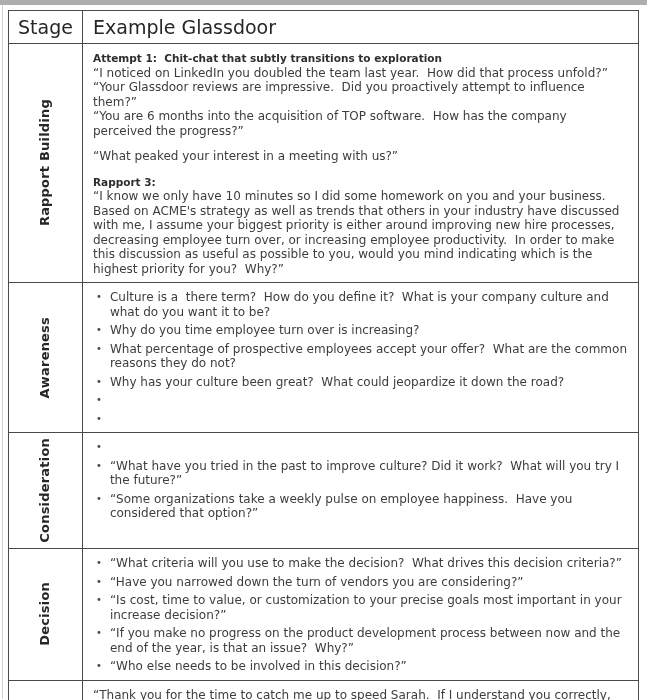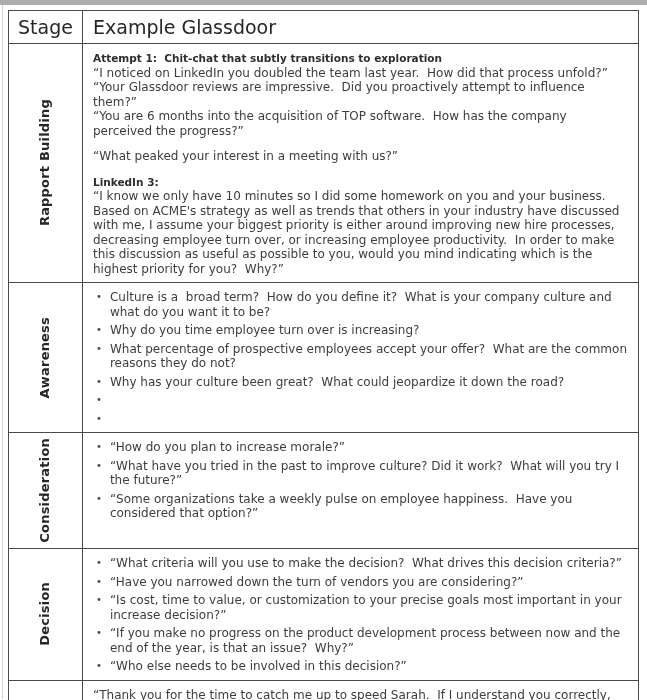--- a/index.html
+++ b/index.html
@@ -77,33 +77,33 @@
           <div class="attempt">
             <div class="attempt-title">Attempt 1:  Chit-chat that subtly transitions to exploration</div>
             <div class="q-line">“I noticed on LinkedIn you doubled the team last year.  How did that process unfold?”</div>
             <div class="q-line">“Your Glassdoor reviews are impressive.  Did you proactively attempt to influence them?”</div>
             <div class="q-line">“You are 6 months into the acquisition of TOP software.  How has the company perceived the progress?”</div>
           </div>
           <div class="attempt">
             <div class="q-line">“What peaked your interest in a meeting with us?”</div>
           </div>
           <div class="attempt">
-            <div class="attempt-title">LinkedIn 3:</div>
+            <div class="attempt-title">Rapport 3:</div>
             <div class="q-line">“I know we only have 10 minutes so I did some homework on you and your business.  Based on ACME's strategy as well as trends that others in your industry have discussed with me, I assume your biggest priority is either around improving new hire processes, decreasing employee turn over, or increasing employee productivity.  In order to make this discussion as useful as possible to you, would you mind indicating which is the highest priority for you?  Why?”</div>
           </div>
         </div>
       </div>
       <div class="row body-row row-1">
         <div class="cell stage-cell">
           <span class="stage-label">Awareness</span>
         </div>
         <div class="cell q-cell">
           <div class="bullet-item">
             <span class="dot">•</span>
-            <span class="q-text">Culture is a  broad term?  How do you define it?  What is your company culture and what do you want it to be?</span>
+            <span class="q-text">Culture is a  there term?  How do you define it?  What is your company culture and what do you want it to be?</span>
           </div>
           <div class="bullet-item">
             <span class="dot">•</span>
             <span class="q-text">Why do you time employee turn over is increasing?</span>
           </div>
           <div class="bullet-item">
             <span class="dot">•</span>
             <span class="q-text">What percentage of prospective employees accept your offer?  What are the common reasons they do not?</span>
           </div>
           <div class="bullet-item">
@@ -118,21 +118,20 @@
           </div>
         </div>
       </div>
       <div class="row body-row row-2">
         <div class="cell stage-cell">
           <span class="stage-label">Consideration</span>
         </div>
         <div class="cell q-cell">
           <div class="bullet-item">
             <span class="dot">•</span>
-            <span class="q-text">“How do you plan to increase morale?”</span>
           </div>
           <div class="bullet-item">
             <span class="dot">•</span>
             <span class="q-text">“What have you tried in the past to improve culture? Did it work?  What will you try I the future?”</span>
           </div>
           <div class="bullet-item">
             <span class="dot">•</span>
             <span class="q-text">“Some organizations take a weekly pulse on employee happiness.  Have you considered that option?”</span>
           </div>
         </div>

